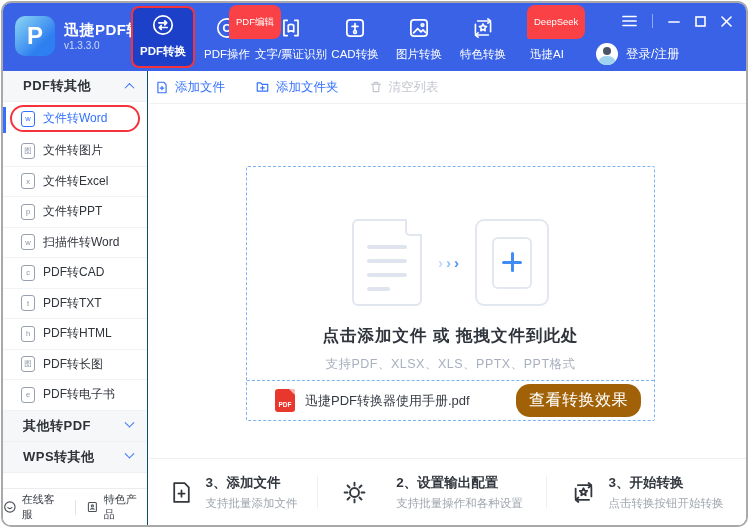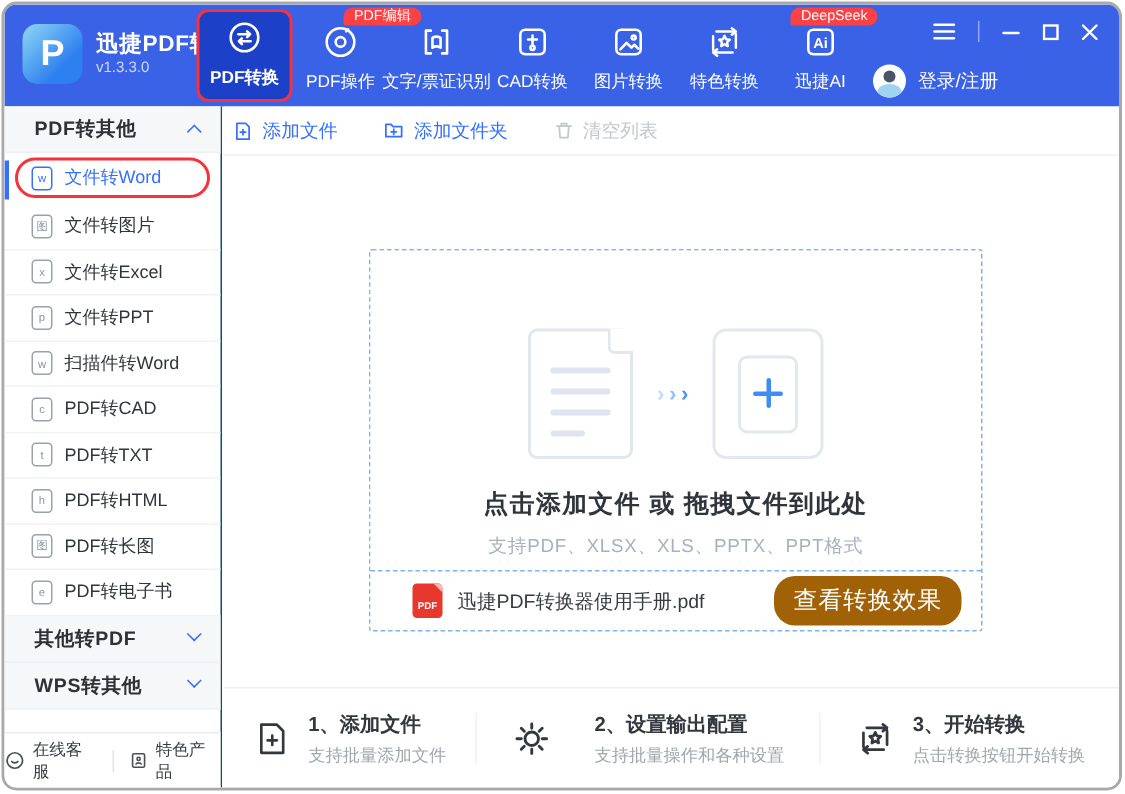--- a/index.html
+++ b/index.html
@@ -19,28 +19,28 @@
 
   .tabs{position:absolute;left:128px;top:0;height:68px;display:flex;}
   .tab{position:relative;width:64px;height:68px;display:flex;flex-direction:column;align-items:center;
     justify-content:flex-end;padding-bottom:9px;color:#fff;cursor:pointer;}
   .tab-ic{height:30px;display:flex;align-items:center;justify-content:center;margin-bottom:4px;}
   .tab-lb{font-size:11.5px;white-space:nowrap;}
   .tab.active{height:62px;margin-top:3px;background:#1c41c8;border:2px solid #f4333c;border-radius:8px;
     padding-bottom:7px;}
   .tab.active .tab-lb{font-weight:bold;}
   .badge{position:absolute;top:2px;background:#fa4145;color:#fff;font-size:9.5px;line-height:1;
-    padding:1px 7px;border-radius:8px;border-bottom-left-radius:2px;white-space:nowrap;z-index:3;}
+    padding:12px 7px;border-radius:8px;border-bottom-left-radius:2px;white-space:nowrap;z-index:3;}
   .badge.b1{left:34px;}
   .badge.b2{left:12px;}
 
   .winctl{position:absolute;top:11px;right:14px;display:flex;align-items:center;gap:15px;}
   .wbtn{display:flex;align-items:center;justify-content:center;cursor:pointer;}
   .vdiv{width:1px;height:14px;background:rgba(255,255,255,.45);}
-  .login{position:absolute;left:579px;top:40px;display:flex;align-items:center;gap:8px;cursor:pointer;}
+  .login{position:absolute;left:593px;top:40px;display:flex;align-items:center;gap:8px;cursor:pointer;}
   .avatar{width:22px;height:22px;border-radius:50%;background:#fff;position:relative;overflow:hidden;}
   .avatar:before{content:"";position:absolute;left:7px;top:4px;width:8px;height:8px;border-radius:50%;background:#4a5668;}
   .avatar:after{content:"";position:absolute;left:3px;top:13px;width:16px;height:10px;border-radius:50% 50% 0 0;background:#9fd3ef;}
   .login-lb{color:#fff;font-size:12.5px;}
 
   
   .sidebar{position:absolute;left:0;top:68px;bottom:0;width:145px;background:#fff;border-right:1px solid #0c4a6e;}
   .sec-h{height:31px;display:flex;align-items:center;padding:0 14px 0 20px;background:#f6f7f9;
     border-bottom:1px solid #eef0f3;cursor:pointer;}
   .sec-lb{font-size:13px;color:#2e3136;font-weight:600;letter-spacing:.5px;}
@@ -354,21 +354,21 @@
     </div>
   </div>
 
   <footer class="steps">
     <div class="step s1">
       <svg width="25" height="27" viewBox="0 0 24 24" fill="none" stroke="#33373e" stroke-width="1.7" stroke-linecap="round" stroke-linejoin="round">
         <path d="M5 3h10l4 4v14H5z"></path>
           <path d="M12 10v6M9 13h6"></path>
       </svg>
       <div class="st-txt">
-        <span class="st-t">1、添加文件</span>
+        <span class="st-t">3、添加文件</span>
         <span class="st-d">支持批量添加文件</span>
       </div>
     </div>
     <span class="stdiv"></span>
     <div class="step s2">
       <svg width="27" height="27" viewBox="0 0 24 24" fill="none" stroke="#33373e" stroke-width="1.7" stroke-linecap="round">
         <circle cx="12" cy="12" r="4"></circle>
         <path d="M12 3.2v2.6M12 18.2v2.6M3.2 12h2.6M18.2 12h2.6M5.8 5.8l1.8 1.8M16.4 16.4l1.8 1.8M5.8 18.2l1.8-1.8M16.4 7.6l1.8-1.8"></path>
       </svg>
       <div class="st-txt">

